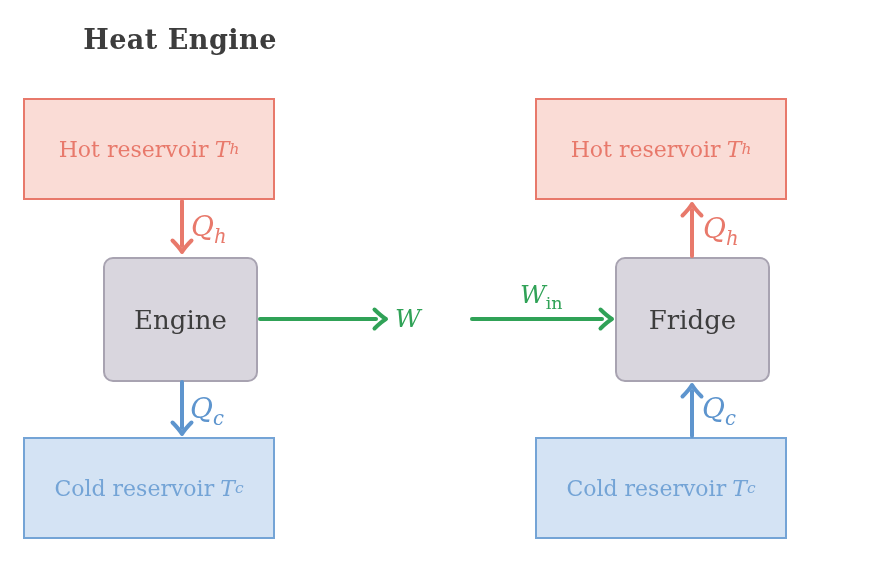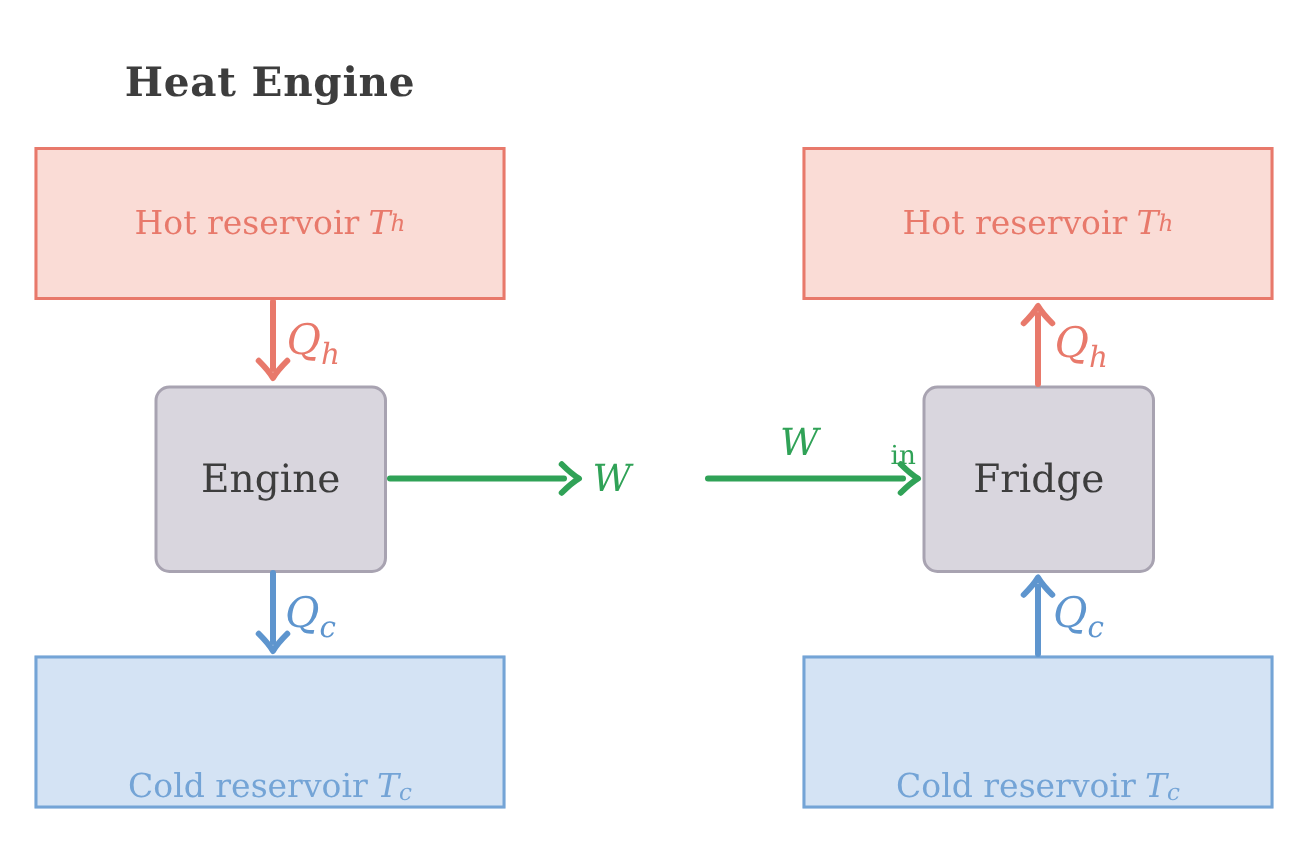--- a/index.html
+++ b/index.html
@@ -10,72 +10,71 @@
   .canvas {
     position: relative;
     width: 874px;
     height: 563px;
     background: var(--background, #ffffff);
     font-family: "DejaVu Serif", "Liberation Serif", serif;
     overflow: hidden;
   }
   .diagram-title {
     position: absolute;
-    top: 40px;
+    top: 24px;
     width: 314px;
     text-align: center;
     font-size: 27px;
     font-weight: bold;
     color: var(--text_dark);
     letter-spacing: 0.5px;
   }
   .title-left  { left: 23px; }
   .title-right { left: 535px; }
 
   .box {
     position: absolute;
     box-sizing: border-box;
     border: 2px solid;
     display: flex;
     align-items: center;
     justify-content: center;
     font-size: 22px;
   }
-  .reservoir { width: 314px; height: 102px; }
+  .reservoir { width: 252px; height: 102px; }
   .hot {
     background: var(--red_fill);
     border-color: var(--red);
     color: var(--red);
   }
   .cold {
     background: var(--blue_fill);
     border-color: var(--blue_border);
     color: var(--blue_border);
-    align-items: flex-end;
   }
   .process {
     width: 155px;
     height: 125px;
     background: var(--gray_fill);
     border-color: var(--gray_border);
     color: var(--text_dark);
     border-radius: 10px;
     font-size: 26px;
   }
   .hot-left   { left: 23px;  top: 98px; }
   .hot-right  { left: 535px; top: 98px; }
   .cold-left  { left: 23px;  top: 437px; }
   .cold-right { left: 535px; top: 437px; }
   .process-left  { left: 103px; top: 257px; }
   .process-right { left: 615px; top: 257px; }
 
   .mi { font-style: italic; }
   sub { font-size: 0.7em; }
   sub.mi { font-style: italic; }
-  sub.rm { font-style: normal; margin-left: 48px; }
+  sub.rm { font-style: normal; }
   .sym-gap { display: inline-block; width: 0.28em; }
 
   .overlay {
     position: absolute;
     left: 0; top: 0;
     width: 874px;
     height: 563px;
     pointer-events: none;
   }
   .arrow-line, .arrow-head {

